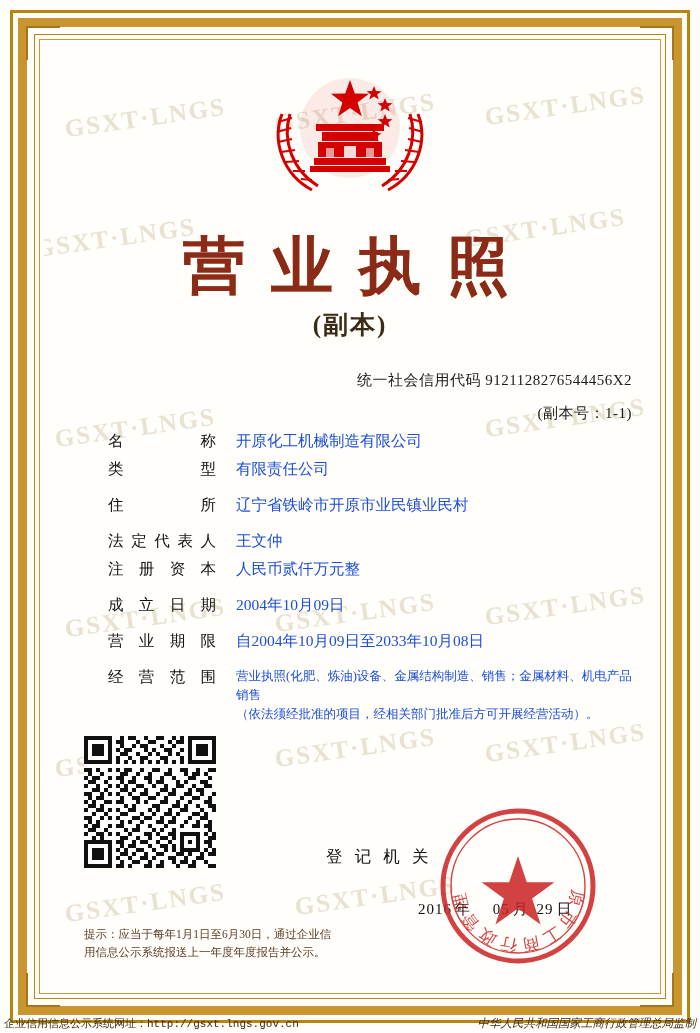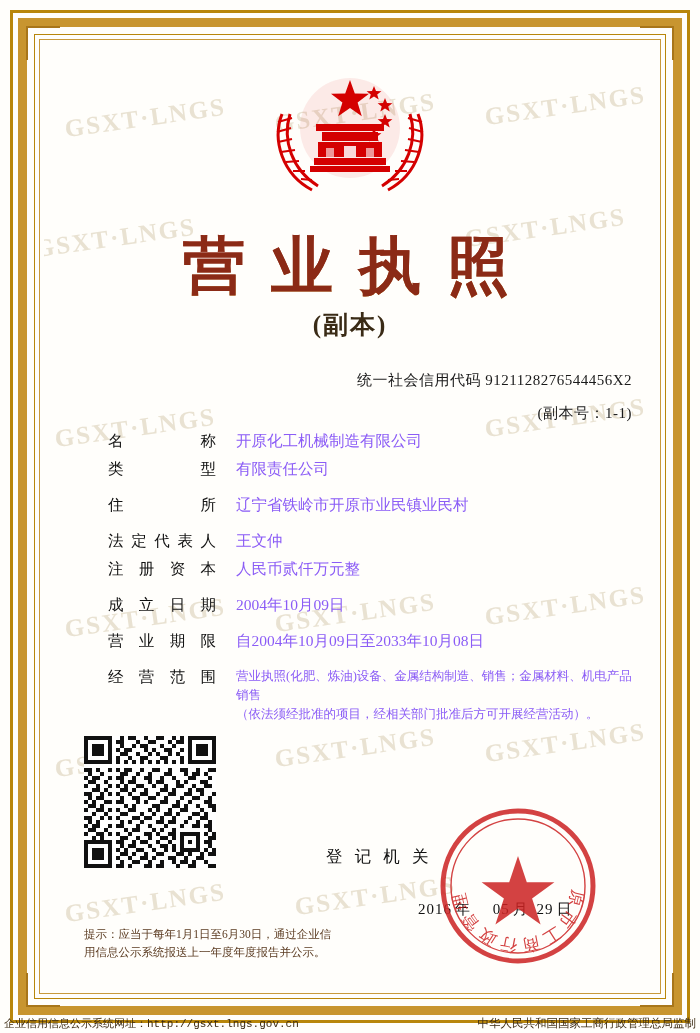--- a/index.html
+++ b/index.html
@@ -168,21 +168,21 @@
     flex: 0 0 108px;
     font-size: 15.5px;
     color: #111;
     display: flex;
     justify-content: space-between;
     letter-spacing: 0;
   }
   .row-label span { display: inline-block; }
   .row-value {
     font-size: 15.5px;
-    color: #8b5cf6;
+    color: #1d4ed8;
     padding-left: 20px;
     line-height: 1.35;
   }
   .row-value.small {
     font-size: 12.5px;
     line-height: 1.5;
   }
 
   
   .qr {
@@ -241,21 +241,21 @@
     position: absolute;
     left: 0; right: 0;
     bottom: 2px;
     display: flex;
     justify-content: space-between;
     padding: 0 4px;
     font-size: 11.5px;
     color: #3b2a12;
   }
   .footer .left { font-family: "Liberation Mono", monospace; font-size: 11px; text-align: right; }
-  .footer .right { letter-spacing: 0px; }
+  .footer .right { letter-spacing: 0px; font-style: italic; }
 </style>
 </head>
 <body>
 
 <div class="page">
 
   <div class="border-outer"></div>
   <div class="border-mid">
     <div class="border-mid-inner"></div>
   </div>

